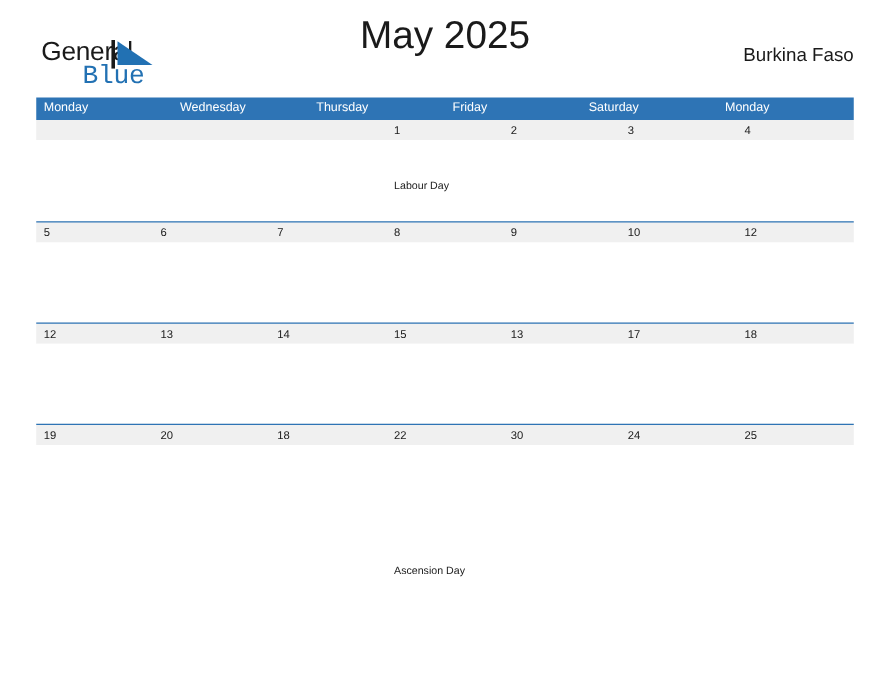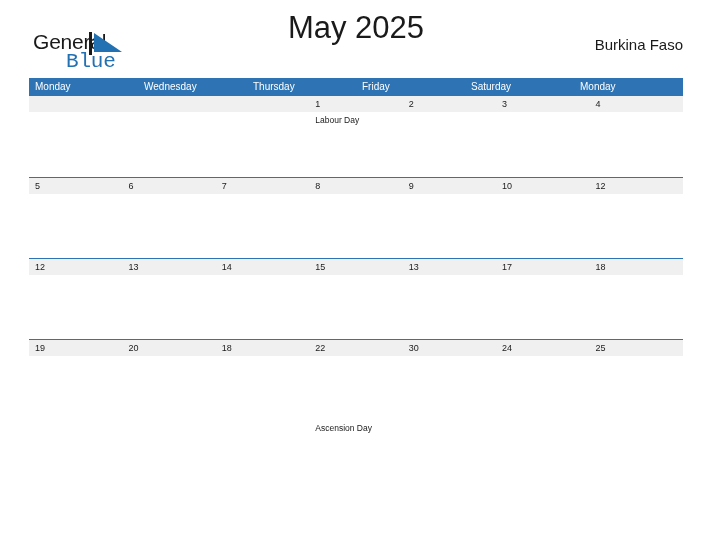--- a/index.html
+++ b/index.html
@@ -153,20 +153,21 @@
     padding-left: 6px;
     padding-top: 2px;
     box-sizing: border-box;
   }
   .event-text {
     font-size: 8.5px;
     line-height: 12px;
     color: #1a1a1a;
     font-family: "Liberation Sans", sans-serif;
     display: block;
+    margin-top: 28px;
   }
   .event-text:empty { display: none; }
 </style>
 </head>
 <body>
 
 <div class="page">
 
   <div class="top-bar">
 

